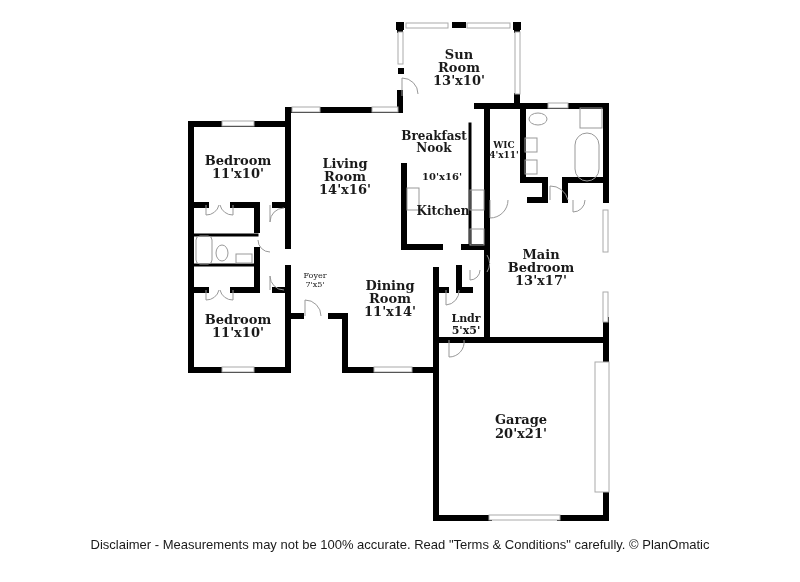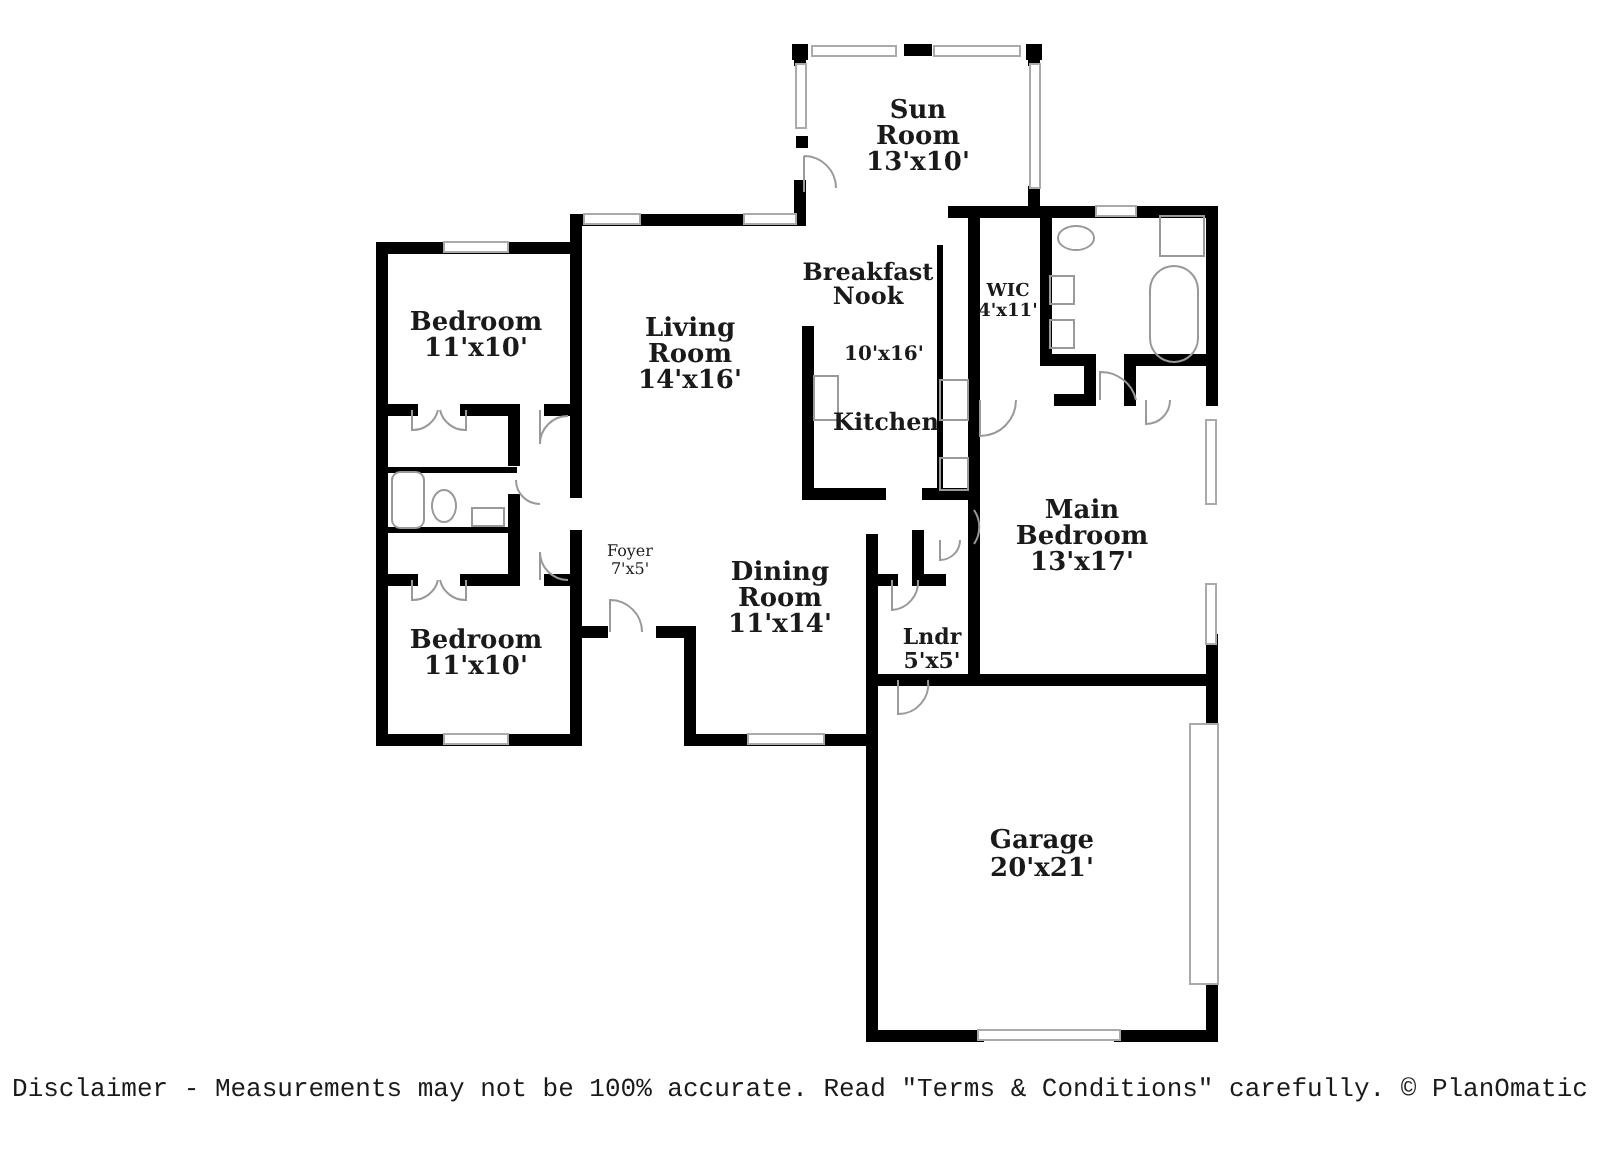--- a/index.html
+++ b/index.html
@@ -2,21 +2,21 @@
 <html><head>
 <meta charset="utf-8">
 <style>
   html, body { margin: 0; padding: 0; background: #ffffff; }
   body { width: 800px; height: 582px; position: relative; overflow: hidden;
          font-family: "DejaVu Serif", "Liberation Serif", serif; }
   #plan { position: absolute; left: 0; top: 0; width: 800px; height: 582px; }
   .lbl { font-family: "DejaVu Serif", "Liberation Serif", serif; font-weight: bold; fill: #1a1a1a; text-anchor: middle; }
   .lbl-sm { font-family: "DejaVu Serif", "Liberation Serif", serif; fill: #1a1a1a; text-anchor: middle; }
   .disclaimer { position: absolute; left: 0; top: 537px; width: 800px; text-align: center;
-                font-family: Liberation Mono, monospace; font-size: 13px; color: #1a1a1a; }
+                font-family: Liberation Sans, sans-serif; font-size: 13px; color: #1a1a1a; }
 </style>
 </head>
 <body>
 
 <svg id="plan" viewBox="0 0 800 582" xmlns="http://www.w3.org/2000/svg">
   <g stroke="#000" stroke-width="6" fill="none" stroke-linecap="square">
 
     <path d="M191 124 L191 370 L288 370 L288 316 L301 316"></path>
     <path d="M191 124 L288 124"></path>
     <path d="M288 110 L288 124"></path>

